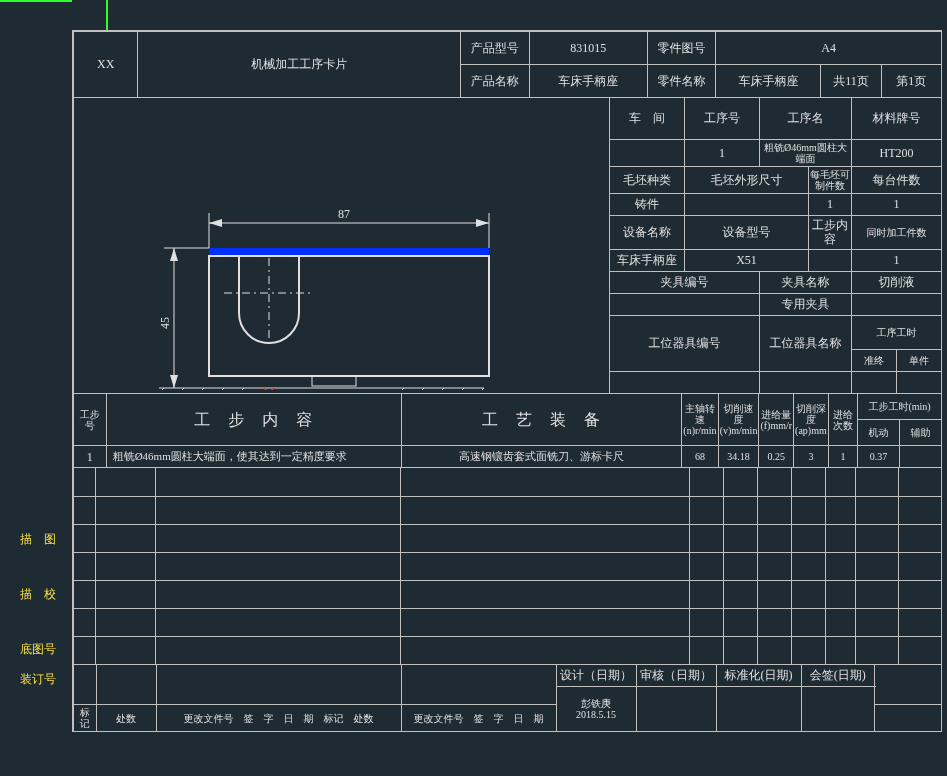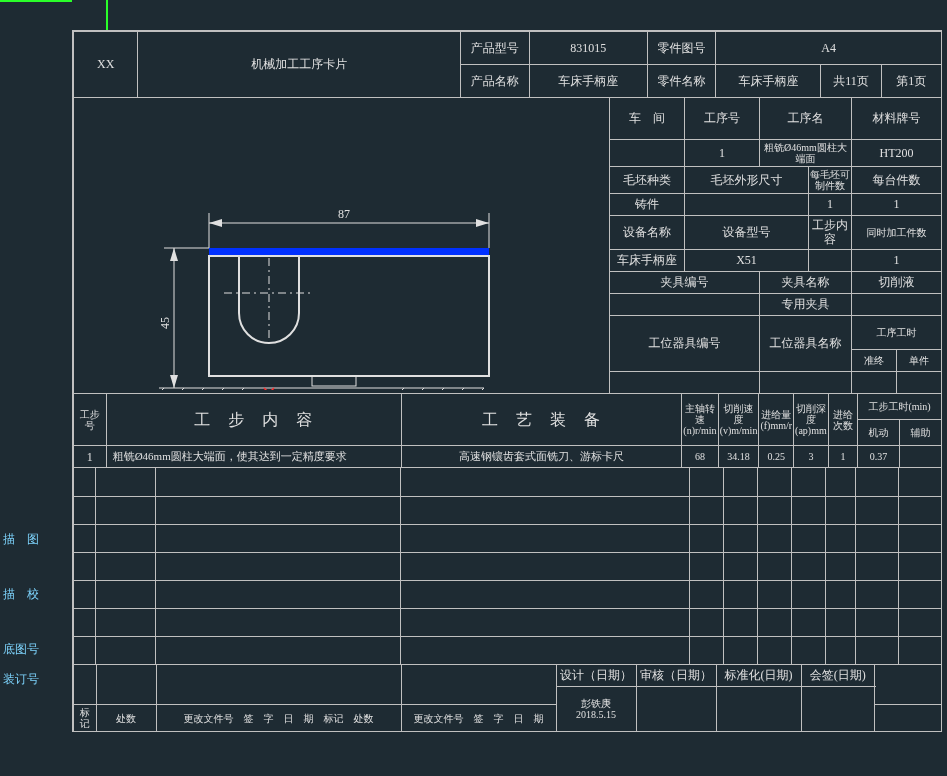--- a/index.html
+++ b/index.html
@@ -35,22 +35,22 @@
   .small { font-size: 10px; line-height: 1.1; }
   .big { font-size: 16px; letter-spacing: 18px; padding-left: 18px; }
   .drawing-area {
     height: 292px;
     vertical-align: top;
     position: relative;
     padding: 0;
   }
   .side-label {
     position: absolute;
-    left: 3px;
-    color: #7dd3fc;
+    left: 20px;
+    color: #fde047;
     font-size: 12px;
     text-align: center;
     line-height: 1.6;
   }
   .crosshair-v {
     position: absolute; left: 106px; top: 0; width: 2px; height: 30px;
     background: #2aff2a;
   }
   .crosshair-h {
     position: absolute; left: 0; top: 0; width: 72px; height: 2px;

